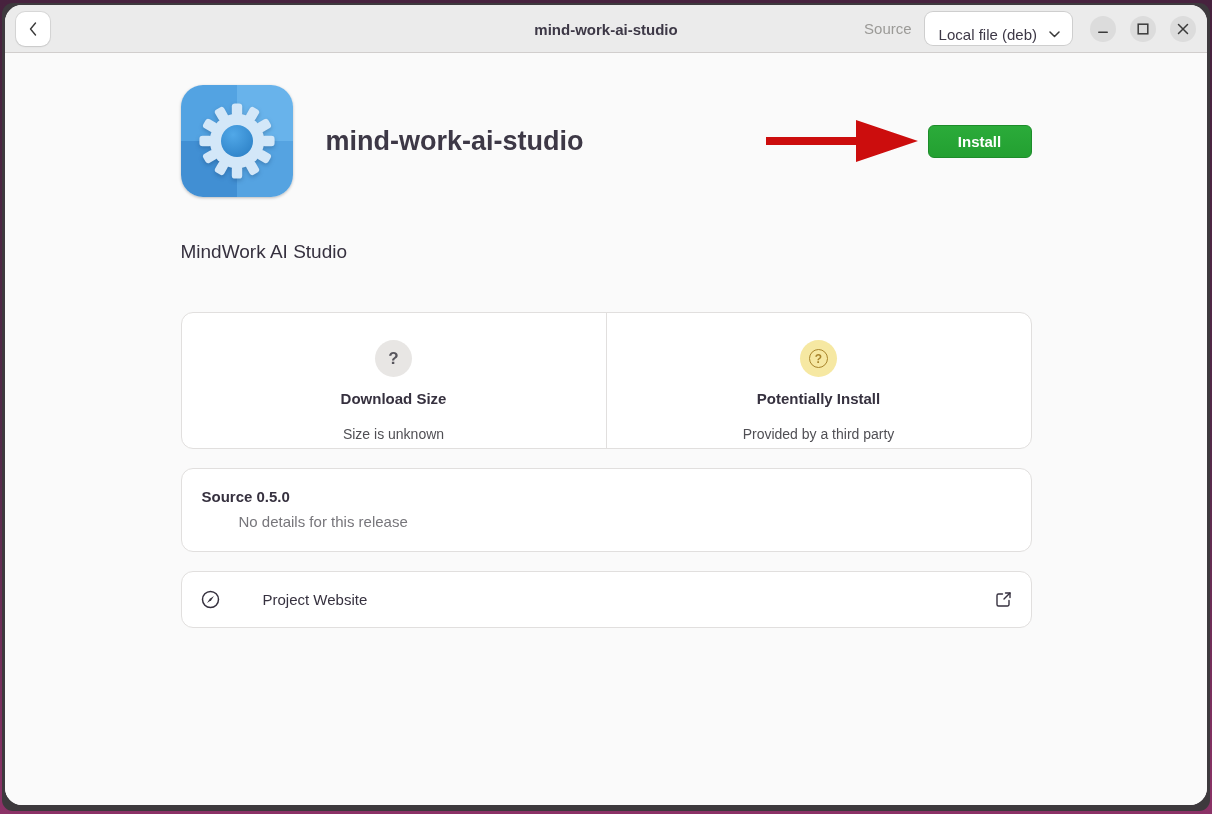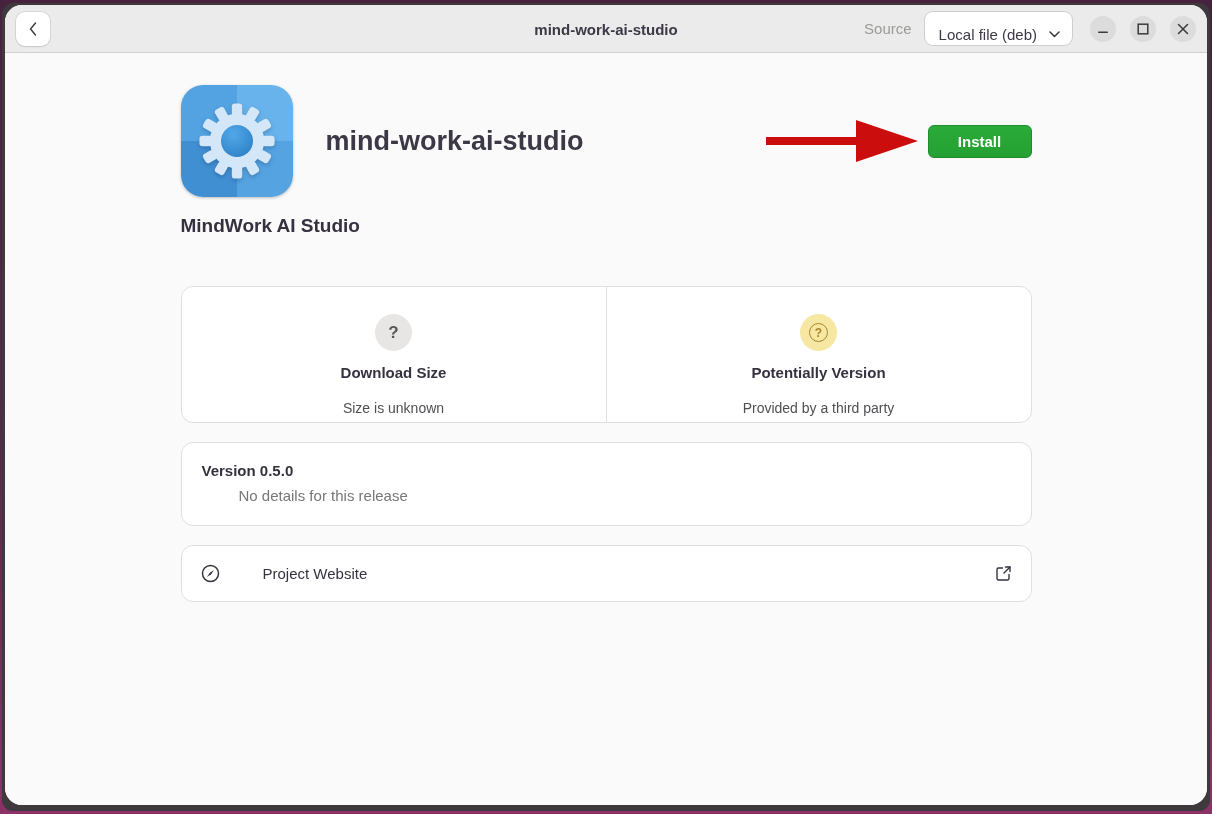--- a/index.html
+++ b/index.html
@@ -72,21 +72,21 @@
   .header-spacer { flex: 1; }
   .annot-arrow { margin-right: 10px; flex: 0 0 auto; }
   .install-btn {
     min-width: 104px; height: 33px; border: 1px solid #1d8c2a; border-radius: 6px;
     background: linear-gradient(180deg, #2bab3a, #23a031);
     color: #ffffff; font-size: 15px; cursor: pointer; font-family: inherit;
     padding: 0 18px;
     font-weight: bold;
   }
 
-  .dev-name { margin-top: 18px; font-size: 19px; font-weight: 700; color: #36313f; }
+  .dev-name { margin-top: 44px; font-size: 19px; font-weight: 400; color: #36313f; }
   .license { margin-top: 10px; font-size: 14px; color: #57555c; }
 
   .card {
     background: #ffffff; border: 1px solid #e1dfde; border-radius: 12px;
   }
   .tiles { margin-top: 49px; display: flex; align-items: stretch; height: 137px; }
   .tile {
     flex: 1; display: flex; flex-direction: column; align-items: center;
     padding-top: 27px; cursor: pointer; background: transparent; border: none;
     font-family: inherit;
@@ -215,27 +215,27 @@
                 <span>?</span>
               </div>
               <div class="tile-title">Download Size</div>
               <div class="tile-sub">Size is unknown</div>
             </div>
             <div class="tile-divider"></div>
             <div class="tile">
               <div class="badge yellow">
                 <span class="ring">?</span>
               </div>
-              <div class="tile-title">Potentially Version</div>
+              <div class="tile-title">Potentially Install</div>
               <div class="tile-sub">Provided by a third party</div>
             </div>
           </div>
 
           <div class="card version-card">
-            <div class="v-title">Version 0.5.0</div>
+            <div class="v-title">Source 0.5.0</div>
             <div class="v-sub">No details for this release</div>
           </div>
 
           <div class="card website-card">
             <svg width="19" height="19" viewBox="0 0 19 19" fill="none">
               <circle cx="9.5" cy="9.5" r="8" stroke="#36313f" stroke-width="1.5"></circle>
               <path d="M13 6 L10.2 10.2 L6 13 L8.8 8.8 Z" fill="#36313f"></path>
             </svg>
             <span class="website-label">Project Website</span>
             <svg class="ext" width="17" height="17" viewBox="0 0 17 17" fill="none">

